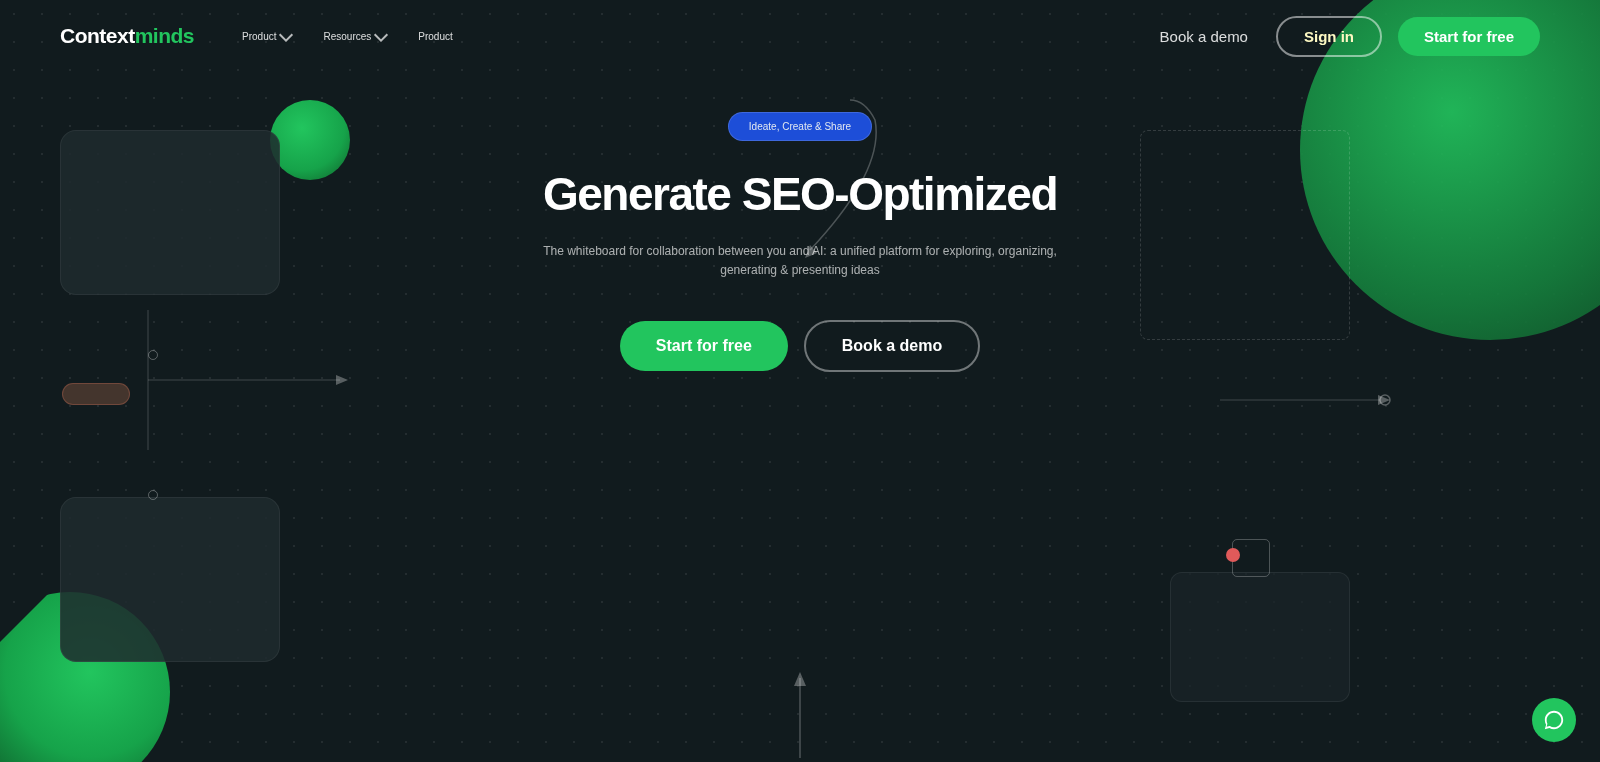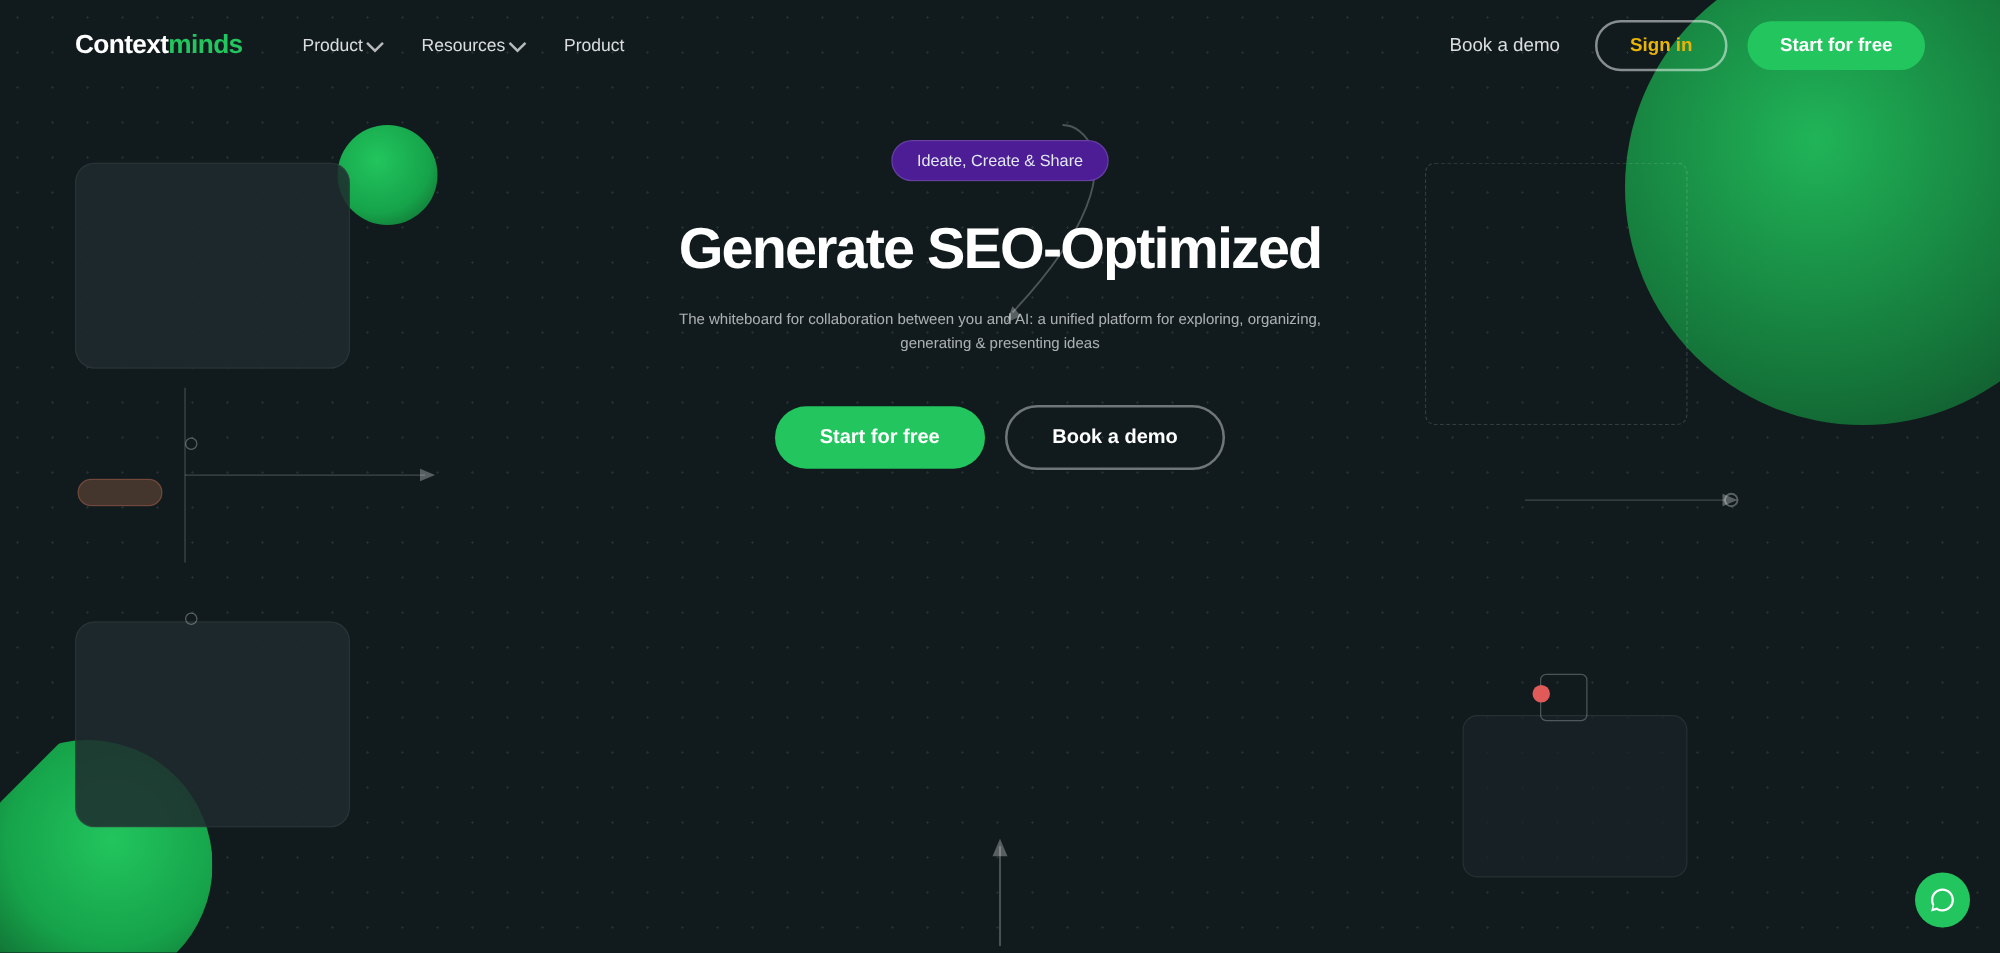--- a/index.html
+++ b/index.html
@@ -56,21 +56,21 @@
       display: flex;
       align-items: center;
       gap: 8px;
     }
 
     .nav-link {
       display: flex;
       align-items: center;
       gap: 5px;
       color: rgba(255,255,255,0.85);
-      font-size: 14px;
+      font-size: 10px;
       font-weight: 500;
       padding: 8px 12px;
       border-radius: 8px;
       cursor: pointer;
       white-space: nowrap;
       text-decoration: none;
     }
 
     .chevron {
       width: 10px;
@@ -92,21 +92,21 @@
       color: rgba(255,255,255,0.85);
       font-size: 15px;
       font-weight: 500;
       cursor: pointer;
       padding: 8px 12px;
       background: none;
       border: none;
     }
 
     .btn-signin {
-      color: #eab308;
+      color: #fef9c3;
       font-size: 15px;
       font-weight: 700;
       cursor: pointer;
       padding: 10px 26px;
       background: transparent;
       border: 2px solid rgba(255,255,255,0.5);
       border-radius: 50px;
     }
 
     .btn-start-free-nav {
@@ -305,25 +305,25 @@
       align-items: center;
       justify-content: center;
       text-align: center;
       margin-top: 40px;
       padding: 0 20px;
     }
 
     .hero-badge {
       display: inline-flex;
       align-items: center;
-      background: #4c1d95;
+      background: #1d4ed8;
       border: 1px solid rgba(255,255,255,0.15);
       border-radius: 50px;
       padding: 8px 20px;
-      font-size: 13px;
+      font-size: 10px;
       font-weight: 500;
       color: #e2e8f0;
       margin-bottom: 28px;
     }
 
     .hero-title {
       font-size: 46px;
       font-weight: 900;
       line-height: 1.1;
       color: #fff;

